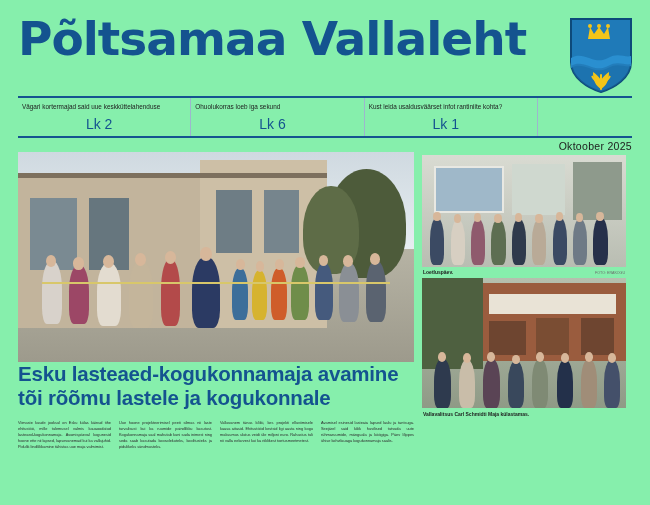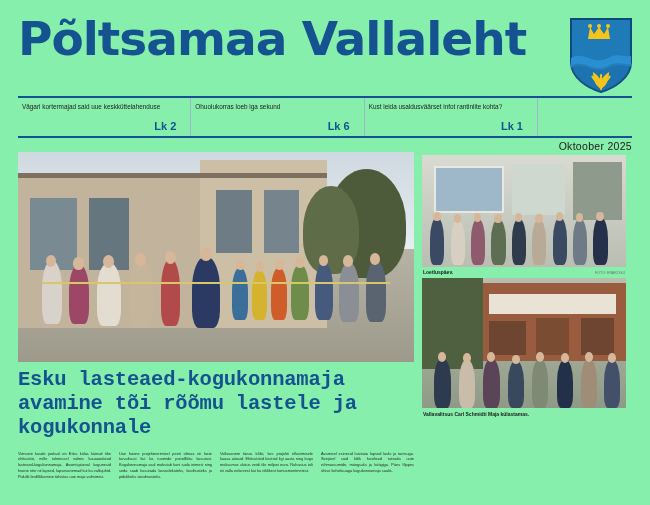--- a/index.html
+++ b/index.html
@@ -58,24 +58,24 @@
     border-right: 1px solid #9db6cd;
   }
   .teaser:last-of-type { border-right: none; }
   .teaser-text {
     font-size: 6.4px;
     color: #1c1c1c;
     line-height: 1.35;
     max-width: 150px;
   }
   .teaser-page {
-    font-size: 11px;
-    font-weight: bold;
+    font-size: 14px;
+    font-weight: normal;
     color: #14538f;
-    text-align: right;
+    text-align: center;
     padding-right: 6px;
   }
   .teaser-spacer { width: 94px; flex: none; border: none; }
   .issue-date {
     position: absolute;
     right: 0; bottom: -16px;
     font-size: 10.5px;
     color: #1c1c1c;
     letter-spacing: .3px;
   }
@@ -93,26 +93,26 @@
   .lead-photo {
     width: 100%;
     height: 210px;
     position: relative;
     overflow: hidden;
     background: #b9c6cc;
     border: 0;
   }
 
   .headline {
-    font-family: Liberation Mono, monospace;
+    font-family: Liberation Sans, sans-serif;
     font-weight: bold;
     color: #14538f;
     font-size: 20.5px;
     line-height: 1.18;
-    margin-top: 6px;
+    margin-top: 0;
     letter-spacing: -.2px;
   }
 
   .article-cols {
     display: flex;
     gap: 8px;
     margin-top: 10px;
   }
   .article-col {
     flex: 1 1 0;

